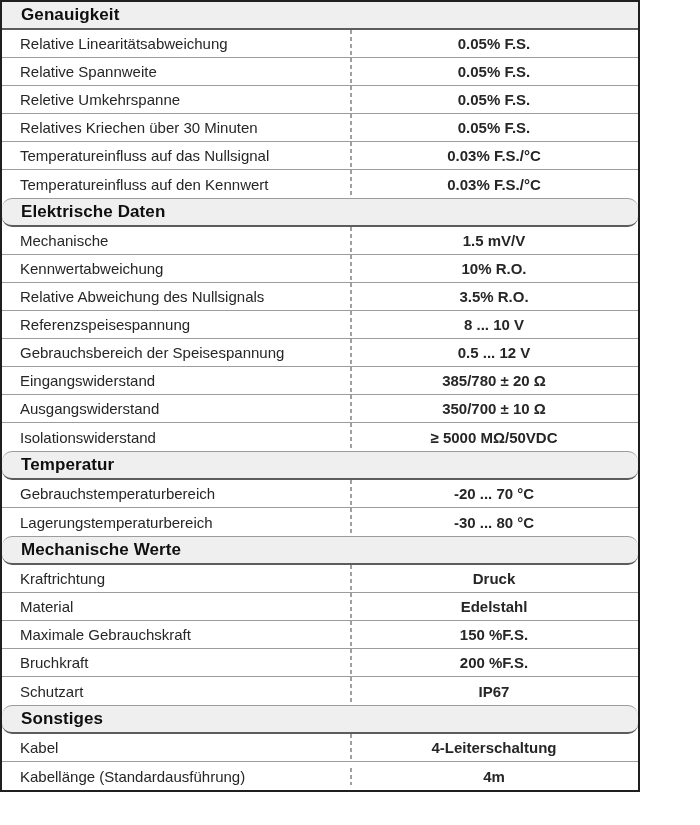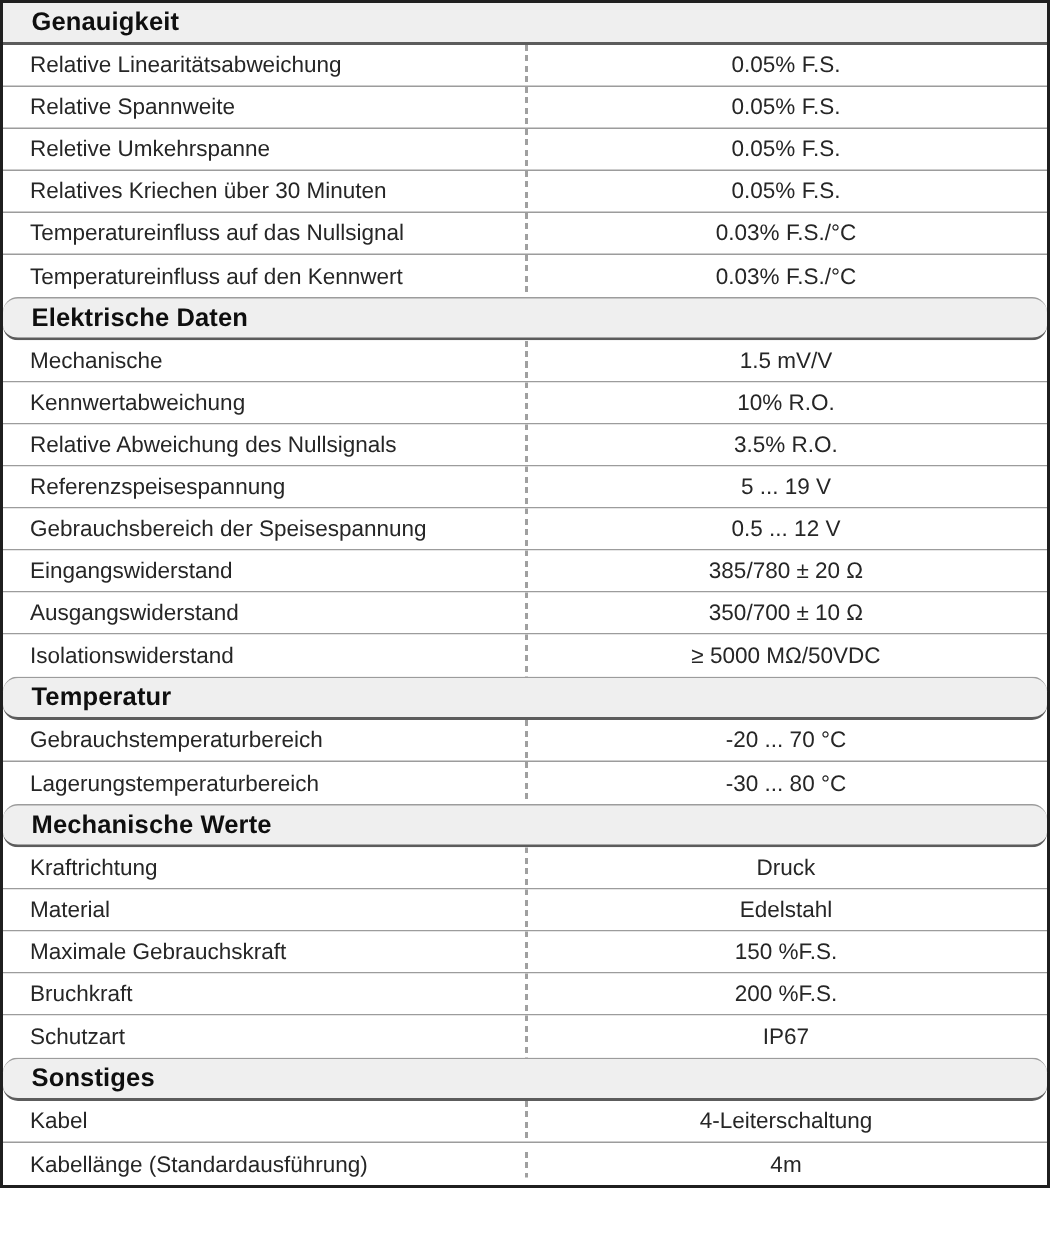--- a/index.html
+++ b/index.html
@@ -9,21 +9,21 @@
     font-family: "Liberation Sans", "DejaVu Sans", sans-serif;
   }
   .page {
     width: 700px;
     height: 825px;
     background: #ffffff;
     overflow: hidden;
     box-sizing: border-box;
   }
   .spec-table {
-    width: 700px;
+    width: 640px;
     box-sizing: border-box;
     border-top: 2px solid var(--outer-border);
     border-left: 2px solid var(--outer-border);
     border-right: 2px solid var(--outer-border);
     border-bottom: 2px solid var(--outer-border);
   }
   .section-header {
     box-sizing: border-box;
     height: 28px;
     display: flex;
@@ -63,20 +63,21 @@
   }
   .cell.label {
     width: 348px;
     padding-left: 18px;
   }
   .cell.value {
     flex: 1;
     justify-content: center;
     position: relative;
     text-align: center;
+    font-weight: bold;
   }
   .cell.value::before {
     content: "";
     position: absolute;
     left: 0;
     top: 0;
     bottom: 0;
     width: 2px;
     background: repeating-linear-gradient(
       to bottom,
@@ -126,21 +127,21 @@
         <div class="row">
           <div class="cell label">Kennwertabweichung</div>
           <div class="cell value">10% R.O.</div>
         </div>
         <div class="row">
           <div class="cell label">Relative Abweichung des Nullsignals</div>
           <div class="cell value">3.5% R.O.</div>
         </div>
         <div class="row">
           <div class="cell label">Referenzspeisespannung</div>
-          <div class="cell value">5 ... 19 V</div>
+          <div class="cell value">8 ... 10 V</div>
         </div>
         <div class="row">
           <div class="cell label">Gebrauchsbereich der Speisespannung</div>
           <div class="cell value">0.5 ... 12 V</div>
         </div>
         <div class="row">
           <div class="cell label">Eingangswiderstand</div>
           <div class="cell value">385/780 ± 20 Ω</div>
         </div>
         <div class="row">

